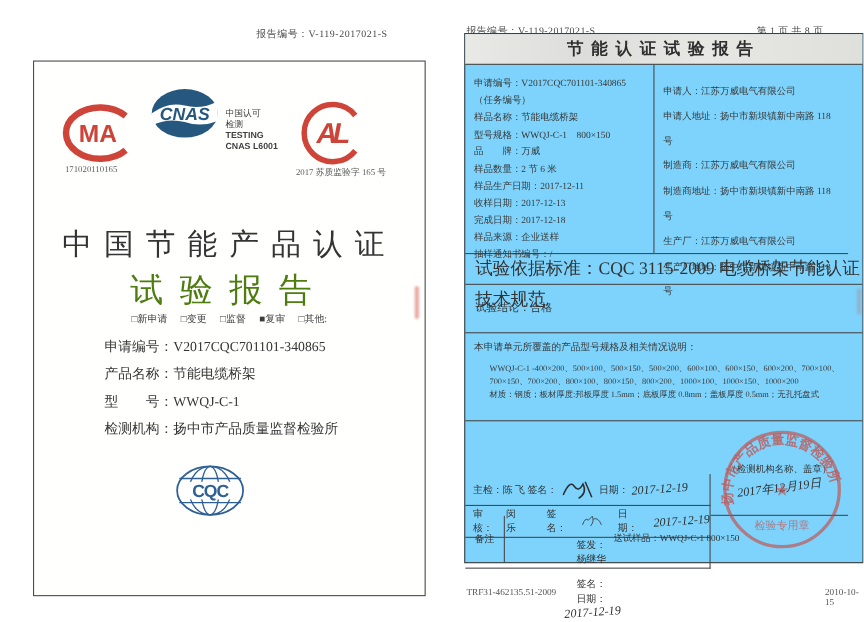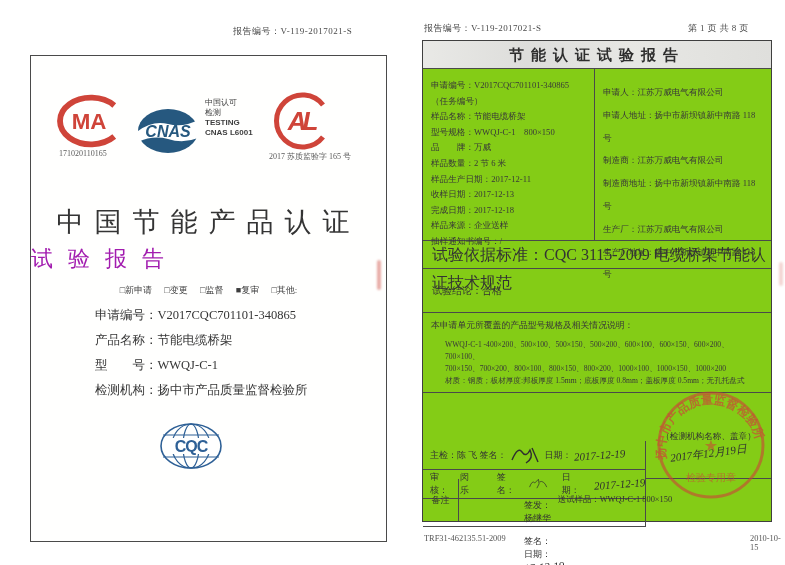--- a/index.html
+++ b/index.html
@@ -9,29 +9,29 @@
     -webkit-font-smoothing:antialiased;
   }
   .abs{position:absolute;}
   
   .lp-reportno{left:233px;top:25px;font-size:9px;letter-spacing:.5px;color:#4a4a4a;}
   .lp-frame{left:30px;top:55px;width:355px;height:485px;border:1px solid #4a4a4a;background:#fffffe;}
   .logo-num{font-size:8px;color:#5a5a5a;text-align:right;}
   .cnas-caption{font-size:8px;line-height:10px;color:#3f3f3f;}
   .cnas-caption .en{font-weight:bold;font-family:"Liberation Sans","DejaVu Sans",sans-serif;}
   .lp-title1{left:0;top:148px;width:100%;text-align:center;font-size:27px;letter-spacing:11px;color:#343434;}
-  .lp-title2{left:0;top:188px;width:100%;text-align:left;font-size:22px;letter-spacing:15px;color:#a21caf;}
+  .lp-title2{left:0;top:188px;width:100%;text-align:center;font-size:30px;letter-spacing:15px;color:#4d7c0f;}
   .lp-checks{left:0;top:228px;width:100%;text-align:center;font-size:9px;color:#3d3d3d;}
   .lp-checks span.item{margin:0 5px;}
   .lp-fields{left:64px;top:252px;font-size:12.5px;color:#353535;}
   .lp-fields .frow{margin-bottom:11px;line-height:14px;}
   .smudge{width:4px;border-radius:3px;background:rgba(205,70,60,.45);filter:blur(1px);}
   
   .rp-head{top:22px;font-size:9px;color:#4a4a4a;letter-spacing:.4px;}
-  .rp-table{left:422px;top:40px;width:348px;height:480px;border:1.2px solid #3f3f3f;background:#84cc16;}
+  .rp-table{left:422px;top:30px;width:348px;height:480px;border:1.2px solid #3f3f3f;background:#7dd3fc;padding-left:13px;}
   .cell{position:absolute;box-sizing:border-box;}
   .bb{border-bottom:1px solid #4a4a4a;}
   .br{border-right:1px solid #4a4a4a;}
   .t-title{left:0;top:0;width:100%;height:28px;line-height:28px;text-align:center;
     font-size:15px;font-weight:bold;letter-spacing:7px;color:#2e2e2e;
     background:linear-gradient(90deg,#e9e9e6,#dddddb 30%,#e7e7e4 60%,#dfdfdc);}
   .info-left{left:0;top:28px;width:172px;height:172px;padding:9px 8px;font-size:8.6px;line-height:15.6px;color:#383838;}
   .info-right{left:172px;top:28px;width:176px;height:172px;padding:12px 8px;font-size:8.6px;line-height:22.8px;color:#383838;}
   .t-standard{left:0;top:200px;width:100%;height:28px;line-height:28px;padding-left:9px;font-size:16px;color:#333;}
   .t-conclusion{left:0;top:228px;width:100%;height:44px;line-height:44px;padding-left:9px;font-size:10px;color:#333;}
@@ -57,21 +57,21 @@
   <div class="abs lp-frame">
 
     <div class="abs" style="left:24px;top:38px;">
       <svg width="68" height="54" viewBox="0 0 70 54">
         <path d="M 61 11 A 32 24 0 1 0 61 43" fill="none" stroke="#cf4439" stroke-width="6"></path>
         <text x="35" y="35" text-anchor="middle" font-family="Liberation Sans, DejaVu Sans, sans-serif" font-size="23" font-weight="bold" fill="#cf4439">MA</text>
       </svg>
     </div>
     <div class="abs logo-num" style="left:28px;top:93px;">171020110165</div>
 
-    <div class="abs" style="left:106px;top:52px;text-align:right;">
+    <div class="abs" style="left:106px;top:24px;text-align:right;">
       <svg width="62" height="46" viewBox="0 0 62 46">
         <ellipse cx="31" cy="23" rx="30" ry="22" fill="#26587f"></ellipse>
         <path d="M 1 23 Q 16 12 31 16 Q 46 20 61 12 L 61 30 Q 46 36 31 31 Q 16 27 1 34 Z" fill="#ffffff"></path>
         <text x="31" y="29" text-anchor="middle" font-family="Liberation Sans, DejaVu Sans, sans-serif" font-size="16" font-weight="bold" font-style="italic" fill="#26587f">CNAS</text>
       </svg>
     </div>
     <div class="abs cnas-caption" style="left:174px;top:42px;">
       <div>中国认可</div>
       <div>检测</div>
       <div class="en">TESTING</div>

